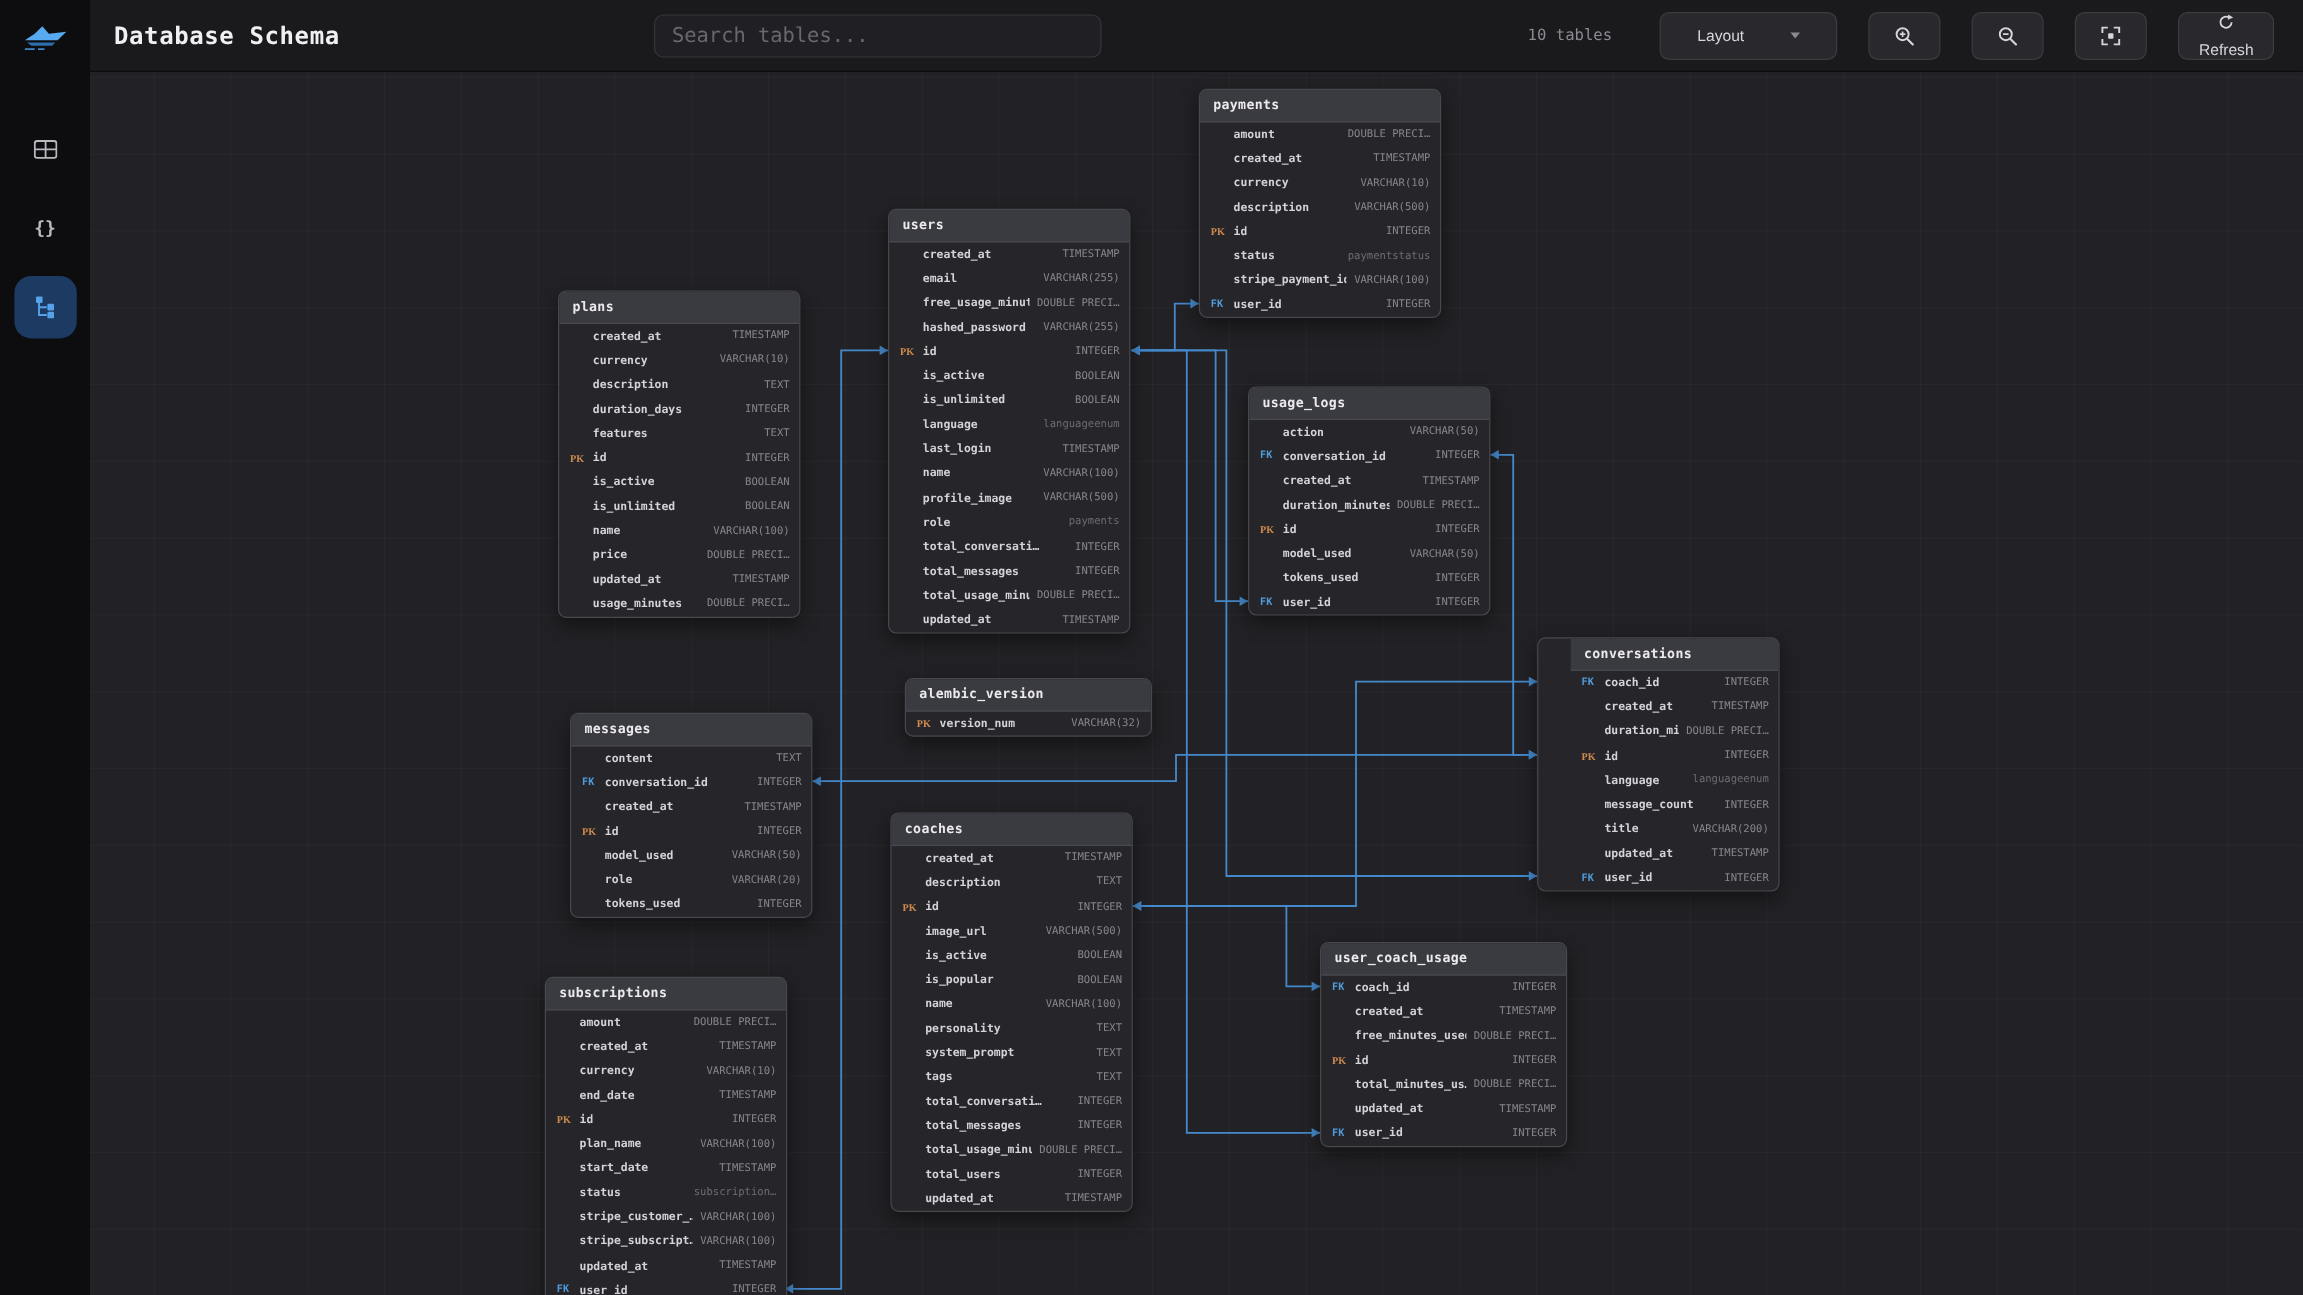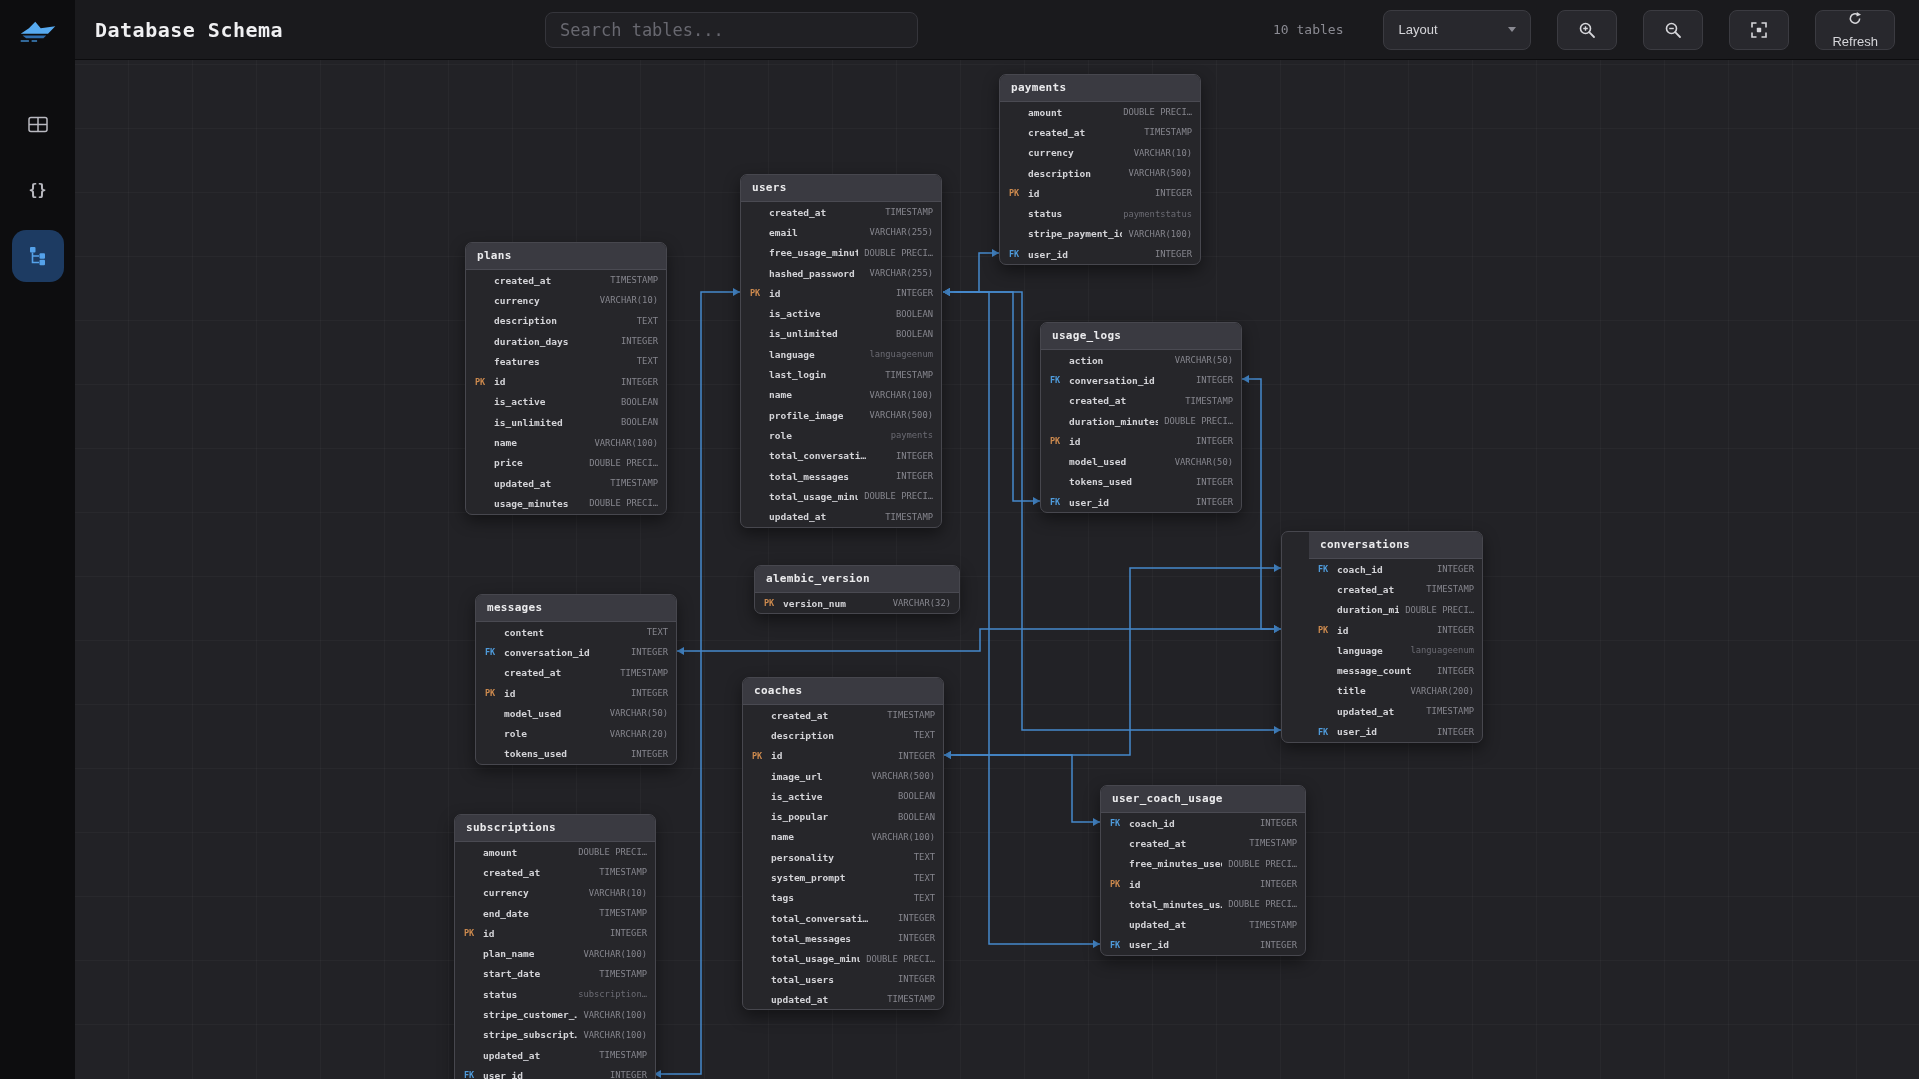--- a/index.html
+++ b/index.html
@@ -15,21 +15,21 @@
   #edge-layer { position:absolute; left:0; top:0; width:1919px; height:1079px; }
 
   
   .tcard { position:absolute; background:#26262a; border:1px solid #47474e;
     border-radius:7px; overflow:hidden; box-shadow:0 6px 16px rgba(0,0,0,.45); }
   .thead { height:27px; line-height:26px; padding:0 11px; background:#3a3a41;
     border-bottom:1px solid #4a4a52; font-size:11px; font-weight:bold; color:#ebebed;
     letter-spacing:.3px; white-space:nowrap; }
   .trow { height:20.3px; display:flex; align-items:center; padding:0 8px 0 9px; }
   .tkey { width:19px; flex:none; font-size:8.5px; font-weight:bold; }
-  .tkey.pk { color:#cd8a4e; }
+  .tkey.pk { color:#cd8a4e;font-family:Liberation Serif, serif; }
   .tkey.fk { color:#4f9bdb; }
   .tname { font-size:9.5px; font-weight:bold; color:#d4d4d8; white-space:nowrap; overflow:hidden; }
   .ttype { margin-left:auto; padding-left:6px; font-size:8.8px; color:#86868e; white-space:nowrap; }
   .ttype.enum { color:#6b6b73; }
 
   
   .sidebar { position:fixed; left:0; top:0; width:75px; height:100%; background:#0d0d0f; z-index:12; }
   .logo-cell { height:60px; display:flex; align-items:center; justify-content:center; }
   .side-nav { display:flex; flex-direction:column; align-items:center; gap:14px; padding-top:38px; }
   .nav-slot { width:52px; height:52px; border-radius:14px; display:flex;
@@ -42,21 +42,21 @@
     border-bottom:1px solid #0c0c0e; display:flex; align-items:center; z-index:11; }
   .app-title { margin-left:20px; font-size:20px; font-weight:bold; color:#f0f0f2; letter-spacing:.5px; white-space:nowrap; }
   .search-wrap { position:absolute; left:470px; top:12px; }
   .search-input { width:373px; height:36px; background:#202024; border:1px solid #35353b;
     border-radius:8px; padding:0 14px; font-family:inherit; font-size:17px; color:#c8c8cc; outline:none; }
   .search-input::placeholder { color:#686870; }
   .right-group { margin-left:auto; margin-right:24px; display:flex; align-items:center; gap:26px; }
   .tbl-count { font-size:13px; color:#8a8a92; margin-right:14px; white-space:nowrap; }
   .btn { height:40px; background:#28282d; border:1px solid #3b3b41; border-radius:8px;
     color:#d6d6da; display:flex; align-items:center; justify-content:center; cursor:pointer; }
-  .layout-btn { width:148px; justify-content:space-between; padding:0 14px; font-size:13px; }
+  .layout-btn { width:148px; justify-content:space-between; padding:0 30px; font-size:13px; }
   .chevron { width:0; height:0; border-left:4.5px solid transparent; border-right:4.5px solid transparent;
     border-top:5px solid #8a8a92; }
   .icon-btn { width:60px; }
   .refresh-btn { padding:0 16px; gap:8px; font-size:13px;flex-direction:column; }
   svg { display:block; }
 </style>
 </head>
 <body>
 
 <div class="stage">

